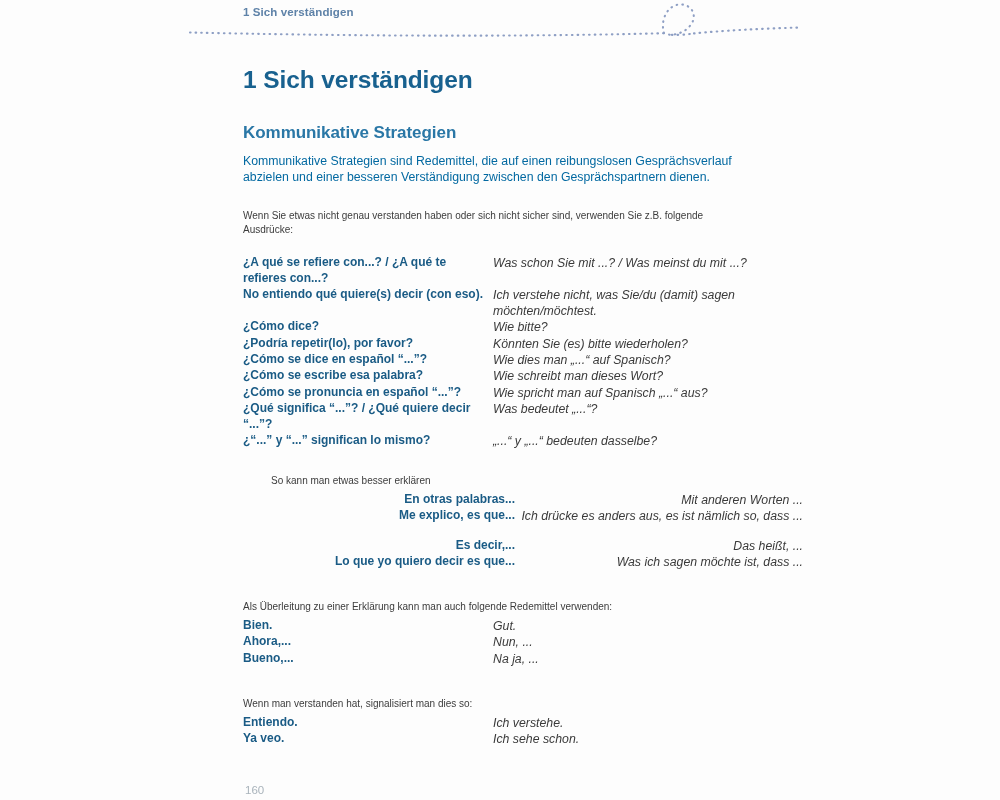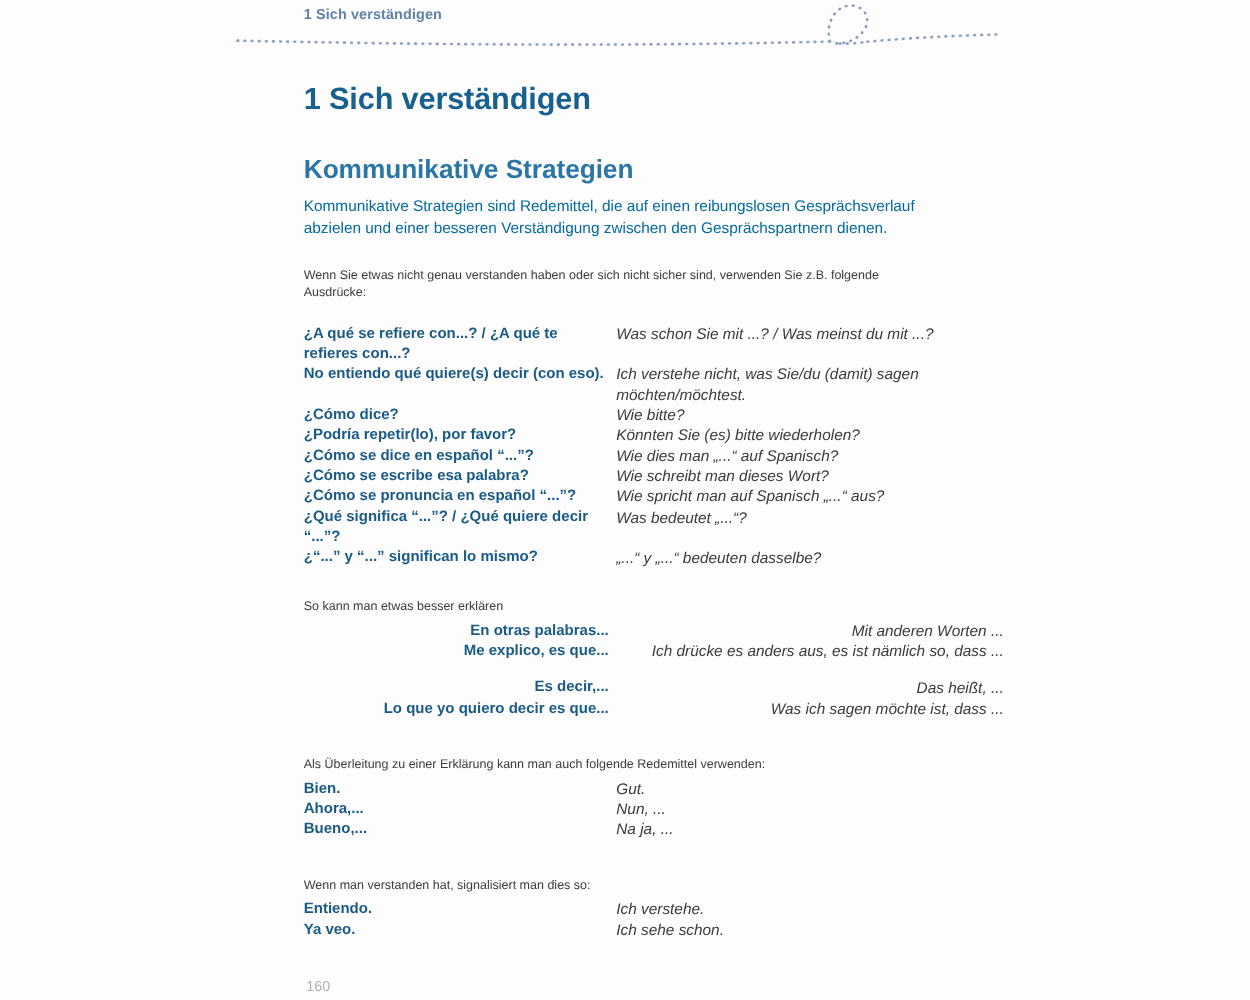--- a/index.html
+++ b/index.html
@@ -49,21 +49,21 @@
     font-size: 24.5px;
     font-weight: bold;
     color: #18618f;
     letter-spacing: -0.1px;
     line-height: 1.15;
   }
 
   h2.section-title {
     margin: 0;
     padding-top: 29px;
-    font-size: 21px;
+    font-size: 17px;
     font-weight: bold;
     color: #2a77a6;
     letter-spacing: -0.05px;
     line-height: 1.2;
   }
 
   p.intro {
     margin: 0;
     padding-top: 9px;
     font-size: 12.3px;
@@ -173,21 +173,21 @@
         <div class="es">¿Qué significa “...”? / ¿Qué quiere decir “...”?</div>
         <div class="de">Was bedeutet „...“?</div>
       </div>
       <div class="prow">
         <div class="es">¿“...” y “...” significan lo mismo?</div>
         <div class="de">„...“ y „...“ bedeuten dasselbe?</div>
       </div>
     </div>
   </div>
 
-  <div class="block" style="padding-top:25px;">
+  <div class="block" style="padding-top:25px;margin-left:28px;">
     <p class="lead">So kann man etwas besser erklären</p>
     <div class="rows" style="padding-top:4px;text-align:right;">
       <div class="prow">
         <div class="es">En otras palabras...</div>
         <div class="de">Mit anderen Worten ...</div>
       </div>
       <div class="prow">
         <div class="es">Me explico, es que...</div>
         <div class="de">Ich drücke es anders aus, es ist nämlich so, dass ...</div>
       </div>

